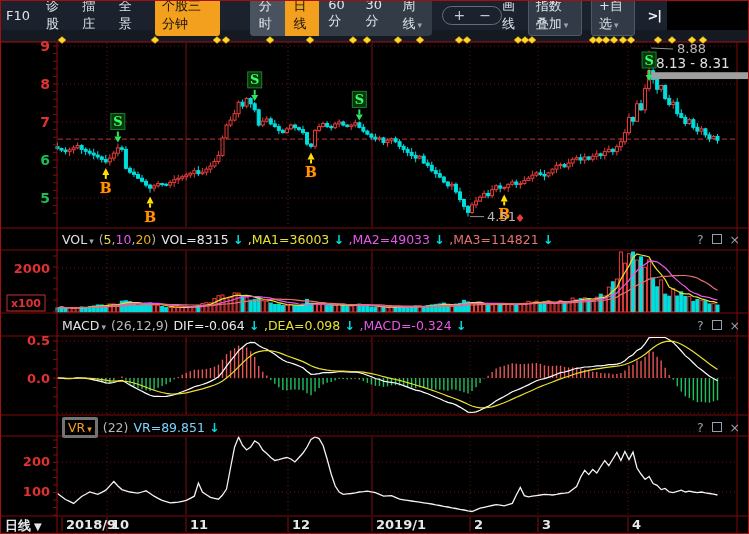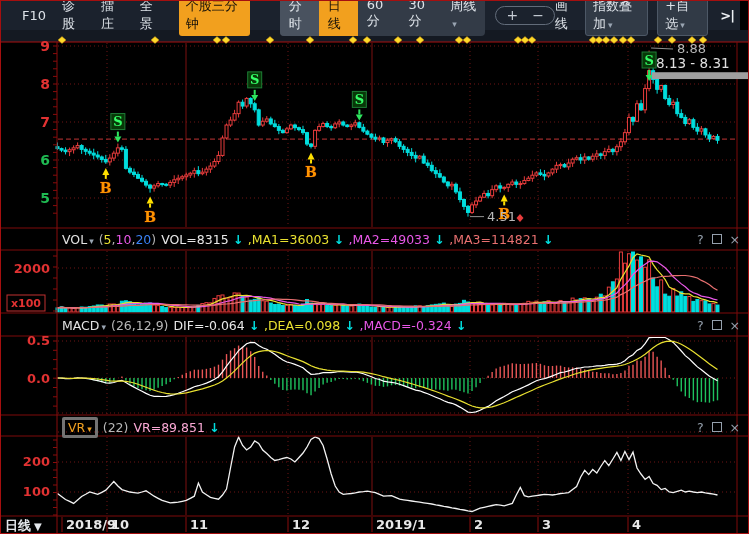--- a/index.html
+++ b/index.html
@@ -1,20 +1,20 @@
 <!DOCTYPE html>
 <html><head>
 <meta charset="utf-8">
 <style>
   html,body{margin:0;padding:0;background:#000;}
   #app{position:relative;width:749px;height:534px;background:#000;overflow:hidden;
        font-family:"DejaVu Sans",sans-serif;}
   
-  #toolbar{position:absolute;left:0;top:0;width:740px;height:30px;background:#1b222d;
-           display:flex;align-items:center;box-sizing:border-box;padding:0 6px 0 22px;
+  #toolbar{position:absolute;left:0;top:0;width:667px;height:30px;background:#1b222d;
+           display:flex;align-items:center;box-sizing:border-box;padding:0 6px 0 6px;
            font-size:13px;color:#dde2e8;z-index:5;}
   .tl-item{margin-right:16px;cursor:pointer;}
   .feature-btn{background:#f2a01e;color:#14100a;padding:3px 7px;border-radius:3px;
                margin-right:30px;cursor:pointer;}
   .tab-group{display:flex;background:#333b47;border-radius:4px;overflow:hidden;align-items:stretch;}
   .tab{padding:3px 9px;cursor:pointer;color:#dfe4ea;}
   .tab.first{background:#49525f;}
   .tab.active{background:#f2a01e;color:#151009;}
   .caret{font-size:9px;color:#9aa5b2;margin-left:2px;}
   .zoom-pill{display:flex;align-items:center;border:1px solid #626c7a;border-radius:10px;
@@ -928,21 +928,21 @@
       <line x1="651.0853658536586" y1="48" x2="673" y2="49" stroke="#909090" stroke-width="1"></line>
       <text x="677" y="53" fill="#b8b8b8" font-size="13" text-anchor="start" font-family="DejaVu Sans,sans-serif">8.88</text>
       <rect x="652" y="72.21999999999998" width="97" height="6.839999999999989" fill="#9f9f9f"></rect>
       <text x="656" y="68.21999999999998" fill="#e0e0e0" font-size="13.5" text-anchor="start" font-family="DejaVu Sans,sans-serif">8.13 - 8.31</text>
       <line x1="469.9878048780488" y1="216.62" x2="484" y2="216.62" stroke="#909090" stroke-width="1"></line>
       <text x="487" y="220.62" fill="#b8b8b8" font-size="13" text-anchor="start" font-family="DejaVu Sans,sans-serif">4.51</text>
     </svg>
 
   <div class="phdr" style="top:229px">
     <span class="pname"><span>VOL</span><span class="caret">▾</span></span>
-    <span class="params" id="vol-params"><span style="color: rgb(176, 176, 176);">(</span><span style="color: rgb(232, 224, 48);">5</span><span style="color: rgb(176, 176, 176);">,</span><span style="color: rgb(232, 88, 232);">10</span><span style="color: rgb(176, 176, 176);">,</span><span style="color: #3b82f6;">20</span><span style="color: rgb(176, 176, 176);">)</span></span>
+    <span class="params" id="vol-params"><span style="color: rgb(176, 176, 176);">(</span><span style="color: rgb(232, 224, 48);">5</span><span style="color: rgb(176, 176, 176);">,</span><span style="color: rgb(232, 88, 232);">10</span><span style="color: rgb(176, 176, 176);">,</span><span style="color: #eab308;">20</span><span style="color: rgb(176, 176, 176);">)</span></span>
     <span id="vol-values"><span style="color: rgb(232, 232, 232);">VOL=8315</span><span style="color: rgb(0, 222, 222); font-weight: 700;"> ↓ </span><span style="color: rgb(232, 224, 48);">,MA1=36003</span><span style="color: rgb(0, 222, 222); font-weight: 700;"> ↓ </span><span style="color: rgb(232, 88, 232);">,MA2=49033</span><span style="color: rgb(0, 222, 222); font-weight: 700;"> ↓ </span><span style="color: rgb(232, 112, 112);">,MA3=114821</span><span style="color: rgb(0, 222, 222); font-weight: 700;"> ↓ </span></span>
     <span class="hicons">
       <span>?</span>
       <span class="sq"></span>
       <span>×</span>
     </span>
   </div>
 
   <div class="phdr" style="top:315px">
     <span class="pname"><span>MACD</span><span class="caret">▾</span></span>
@@ -951,21 +951,21 @@
     <span class="hicons">
       <span>?</span>
       <span class="sq"></span>
       <span>×</span>
     </span>
   </div>
 
   <div class="phdr" style="top:417px">
     <span class="vr-name"><span>VR</span><span class="caret">▾</span></span>
     <span class="params">(22)</span>
-    <span id="vr-values"><span style="color: #f9a8d4;">VR=89.851</span><span style="color: rgb(0, 222, 222); font-weight: 700;"> ↓ </span></span>
+    <span id="vr-values"><span style="color: #7dd3fc;">VR=89.851</span><span style="color: rgb(0, 222, 222); font-weight: 700;"> ↓ </span></span>
     <span class="hicons">
       <span>?</span>
       <span class="sq"></span>
       <span>×</span>
     </span>
   </div>
 
   <div id="xlabel">
     <span>日线</span>
     <span class="dn">▼</span>

